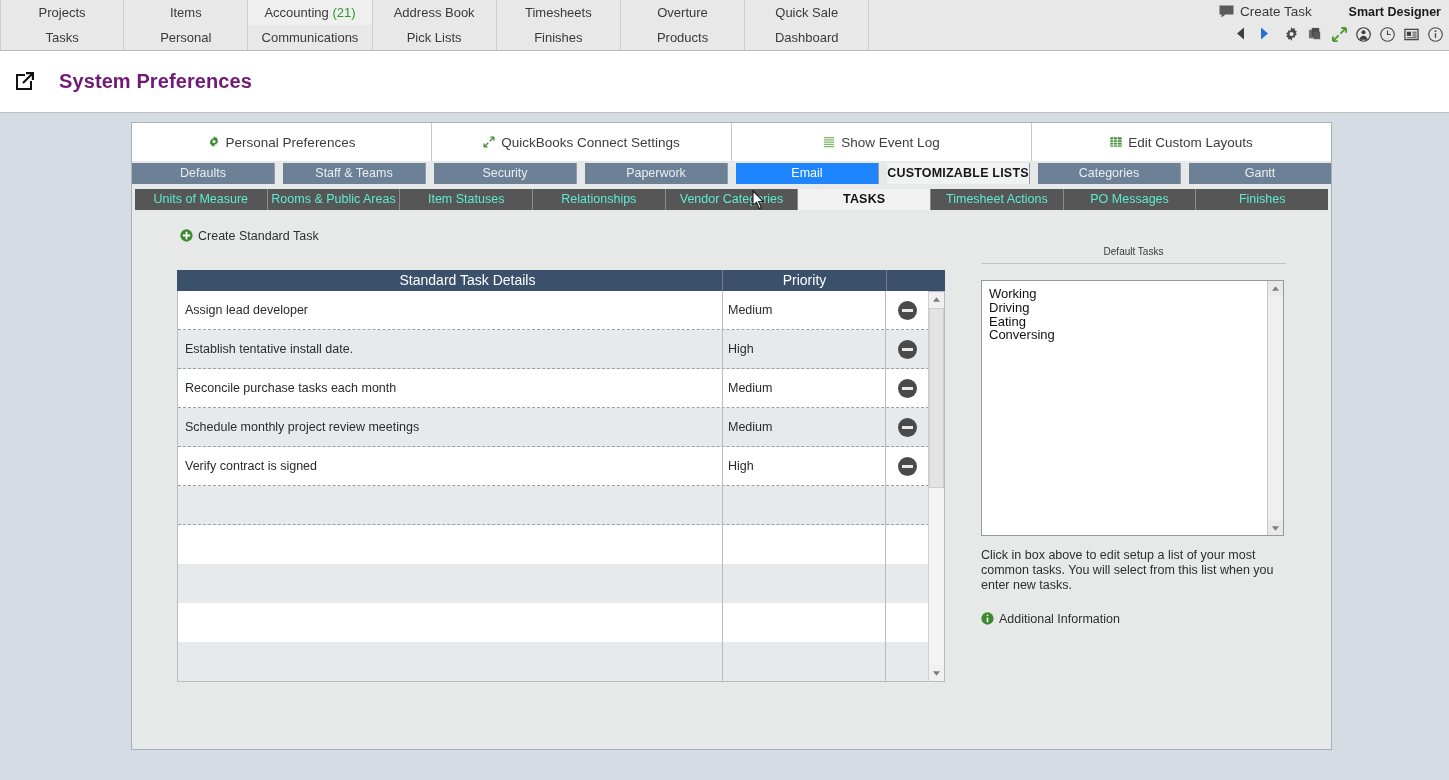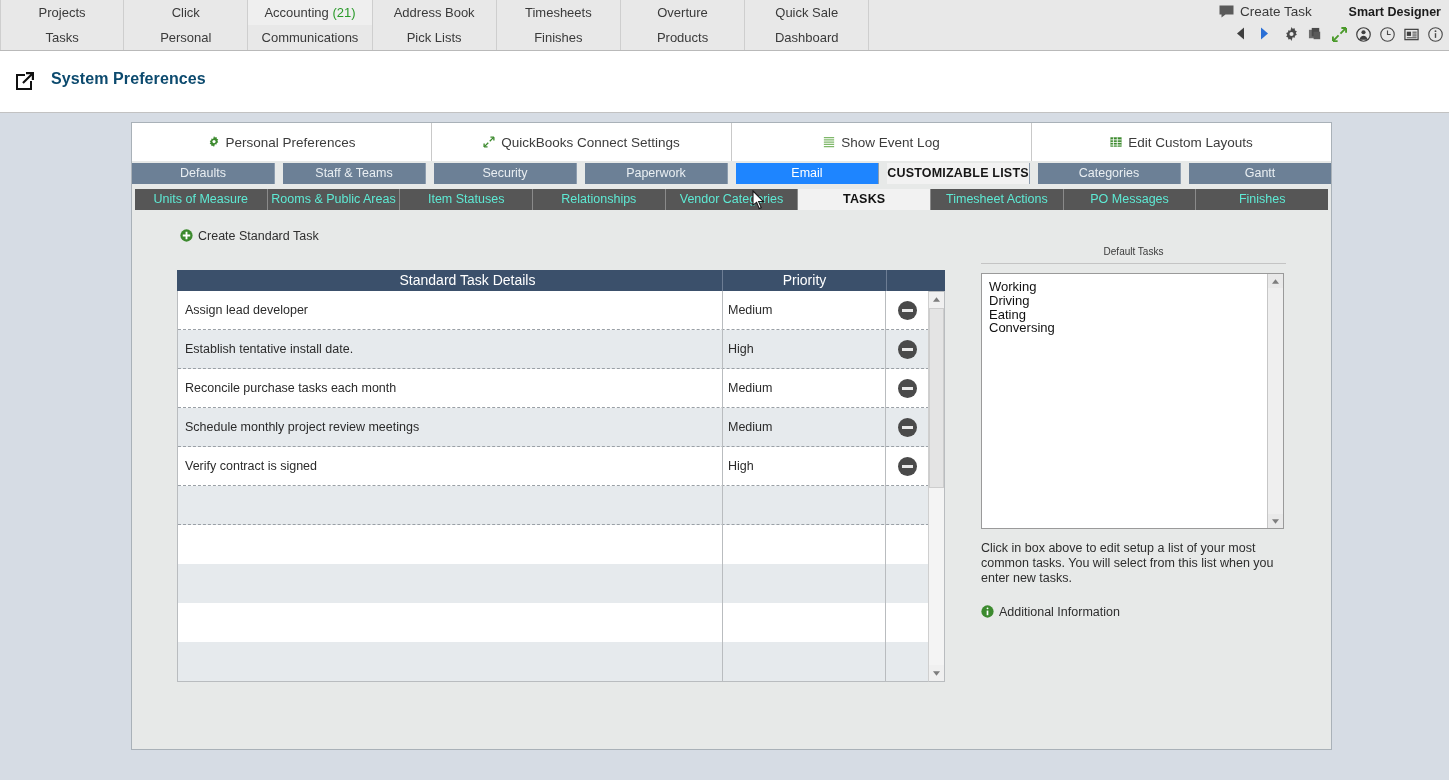--- a/index.html
+++ b/index.html
@@ -64,22 +64,22 @@
   }
 
   
   #titlebar {
     width: 1449px; height: 62px;
     background: #ffffff;
     border-bottom: 1px solid #c2c2c2;
     position: relative;
   }
   #titlebar .tlabel {
-    position: absolute; left: 51px; top: 19px;
-    font-size: 16px; font-weight: bold; color: #0c4a6e;
+    position: absolute; left: 59px; top: 19px;
+    font-size: 20px; font-weight: bold; color: #701a75;
     letter-spacing: 0.1px;
   }
   #extlink { position: absolute; left: 14px; top: 19px; }
 
   
   #panel {
     position: absolute;
     left: 131px; top: 122px;
     width: 1201px; height: 628px;
     background: #e7e9e8;
@@ -220,21 +220,21 @@
   
   #rightpanel {
     position: absolute; left: 849px; top: 36px; width: 305px;
   }
   #dtTitle {
     text-align: center; font-size: 10px; color: #3a3a3a;
     padding-bottom: 6px;
     border-bottom: 1px solid #c4c4c4;
   }
   #dtBoxWrap {
-    margin-top: 9px;
+    margin-top: 16px;
     position: relative;
     width: 303px; height: 256px;
     background: #fff;
     border: 1px solid #9a9a9a;
   }
   #dtList {
     padding: 6px 6px 0 7px;
     font-size: 13px; color: #111; line-height: 13.3px;
   }
   #dtList div { padding: 0 0 0.5px 0; }
@@ -272,21 +272,21 @@
 
   
   #cursor { position: absolute; left: 752px; top: 190px; }
 </style>
 </head>
 <body>
 
 <div id="topnav">
   <div class="navrow r1">
       <div class="navcell"><span>Projects</span></div>
-      <div class="navcell"><span>Click</span></div>
+      <div class="navcell"><span>Items</span></div>
       <div class="navcell active"><span>Accounting</span><span class="cnt"> (21)</span></div>
       <div class="navcell"><span>Address Book</span></div>
       <div class="navcell"><span>Timesheets</span></div>
       <div class="navcell"><span>Overture</span></div>
       <div class="navcell"><span>Quick Sale</span></div>
     </div>
   <div class="navrow r2">
       <div class="navcell"><span>Tasks</span></div>
       <div class="navcell"><span>Personal</span></div>
       <div class="navcell"><span>Communications</span></div>

